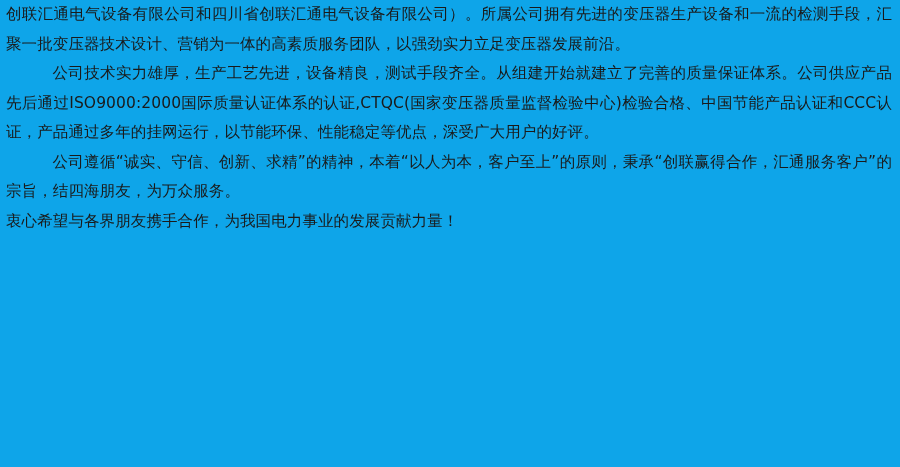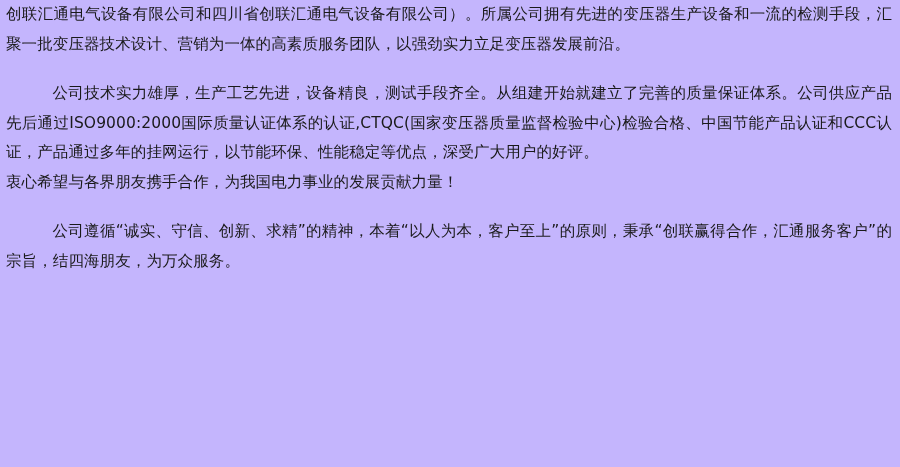--- a/index.html
+++ b/index.html
@@ -11,21 +11,21 @@
     height: 467px;
     background: #ffffff;
     font-family: "DejaVu Sans", "Liberation Sans", sans-serif;
     overflow: hidden;
   }
   .page {
     width: 900px;
     height: 467px;
     box-sizing: border-box;
     padding: 0px 8px 0 6px;
-    background: #c4b5fd;
+    background: #0ea5e9;
     position: relative;
   }
   .para {
     font-size: 15.5px;
     line-height: 29.5px;
     color: #1a1a1a;
     text-align: justify;
     text-justify: inter-ideograph;
     margin: 0;
     letter-spacing: 0.1px;
@@ -34,33 +34,32 @@
   }
   .p-continuation {
     
     margin-top: 0;
   }
   .p-indent2 {
     text-indent: 2em;
   }
   .p-indent3 {
     text-indent: 3em;
-    margin-top: 20px;
   }
   .p-noindent {
     text-indent: 0;
   }
 </style>
 </head>
 <body>
 
 <div class="page">
 
   <p class="para p-continuation p-noindent">创联汇通电气设备有限公司和四川省创联汇通电气设备有限公司）。所属公司拥有先进的变压器生产设备和一流的检测手段，汇聚一批变压器技术设计、营销为一体的高素质服务团队，以强劲实力立足变压器发展前沿。</p>
 
 
   <p class="para p-indent3">公司技术实力雄厚，生产工艺先进，设备精良，测试手段齐全。从组建开始就建立了完善的质量保证体系。公司供应产品先后通过ISO9000:2000国际质量认证体系的认证,CTQC(国家变压器质量监督检验中心)检验合格、中国节能产品认证和CCC认证，产品通过多年的挂网运行，以节能环保、性能稳定等优点，深受广大用户的好评。</p>
 
+  <p class="para p-indent3">公司遵循“诚实、守信、创新、求精”的精神，本着“以人为本，客户至上”的原则，秉承“创联赢得合作，汇通服务客户”的宗旨，结四海朋友，为万众服务。</p>
+
   <p class="para p-noindent">衷心希望与各界朋友携手合作，为我国电力事业的发展贡献力量！</p>
-
-  <p class="para p-indent3">公司遵循“诚实、守信、创新、求精”的精神，本着“以人为本，客户至上”的原则，秉承“创联赢得合作，汇通服务客户”的宗旨，结四海朋友，为万众服务。</p>
 
 </div>
 
 </body></html>

